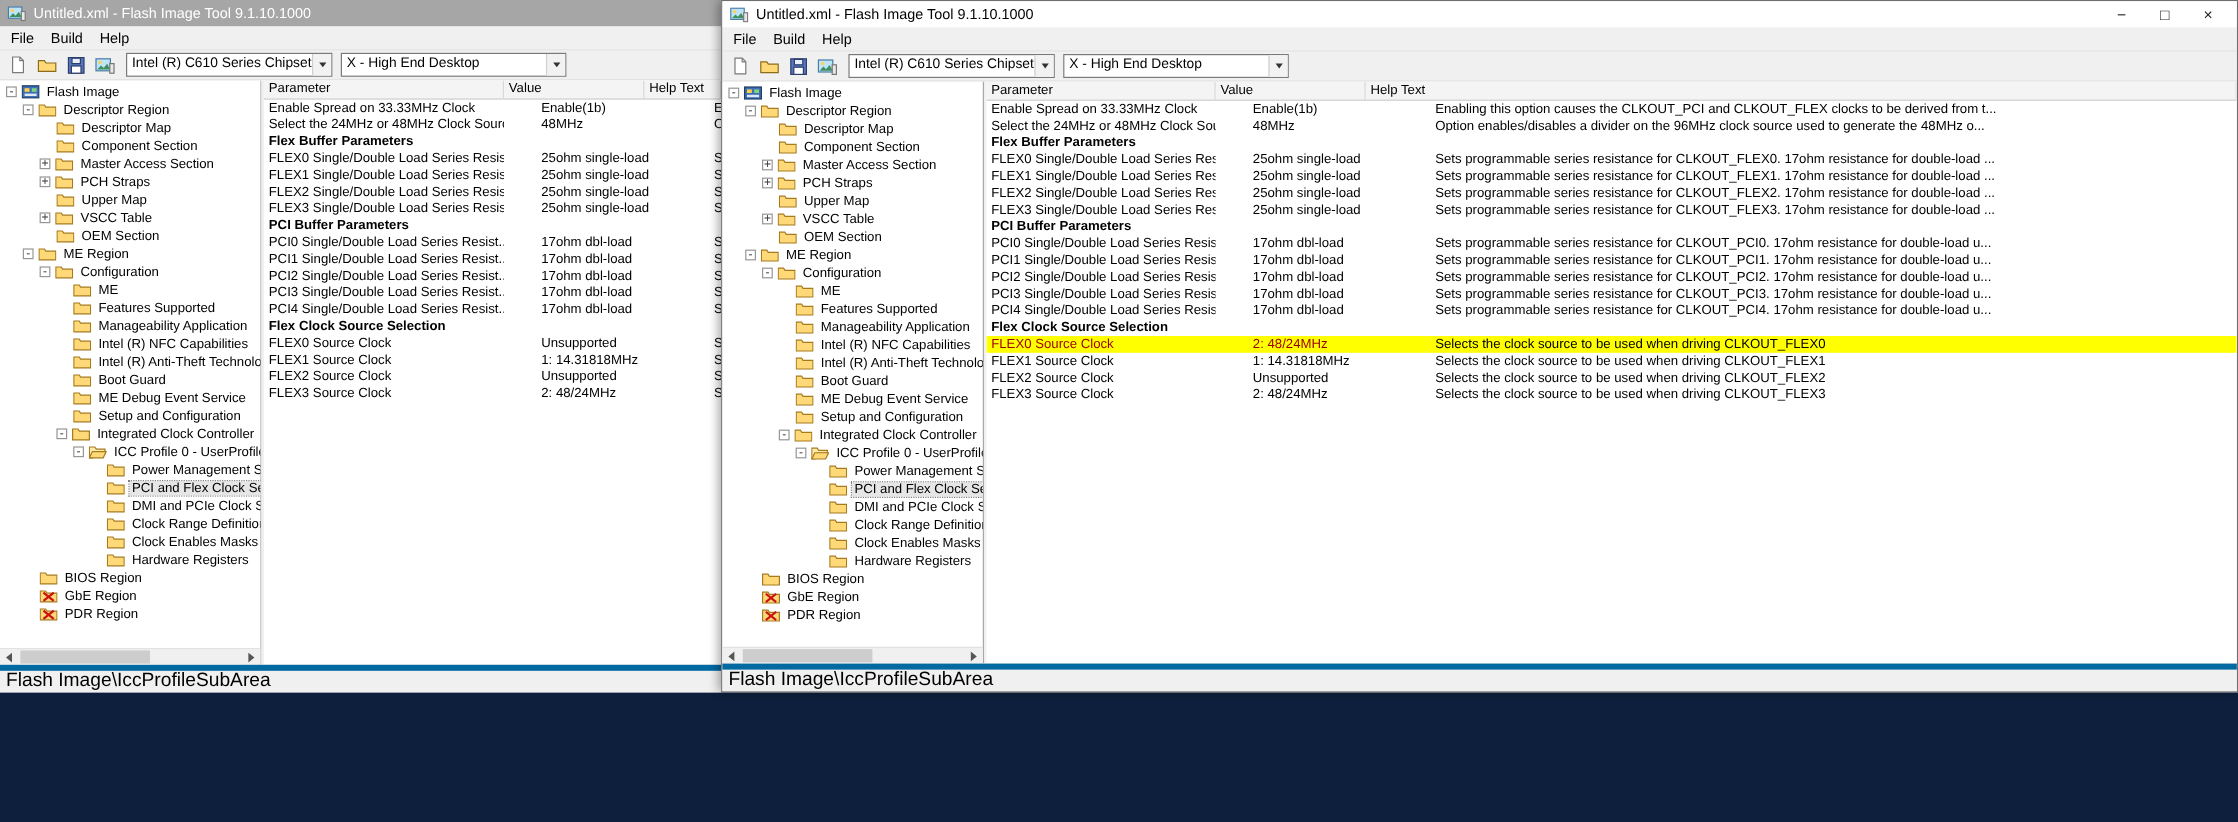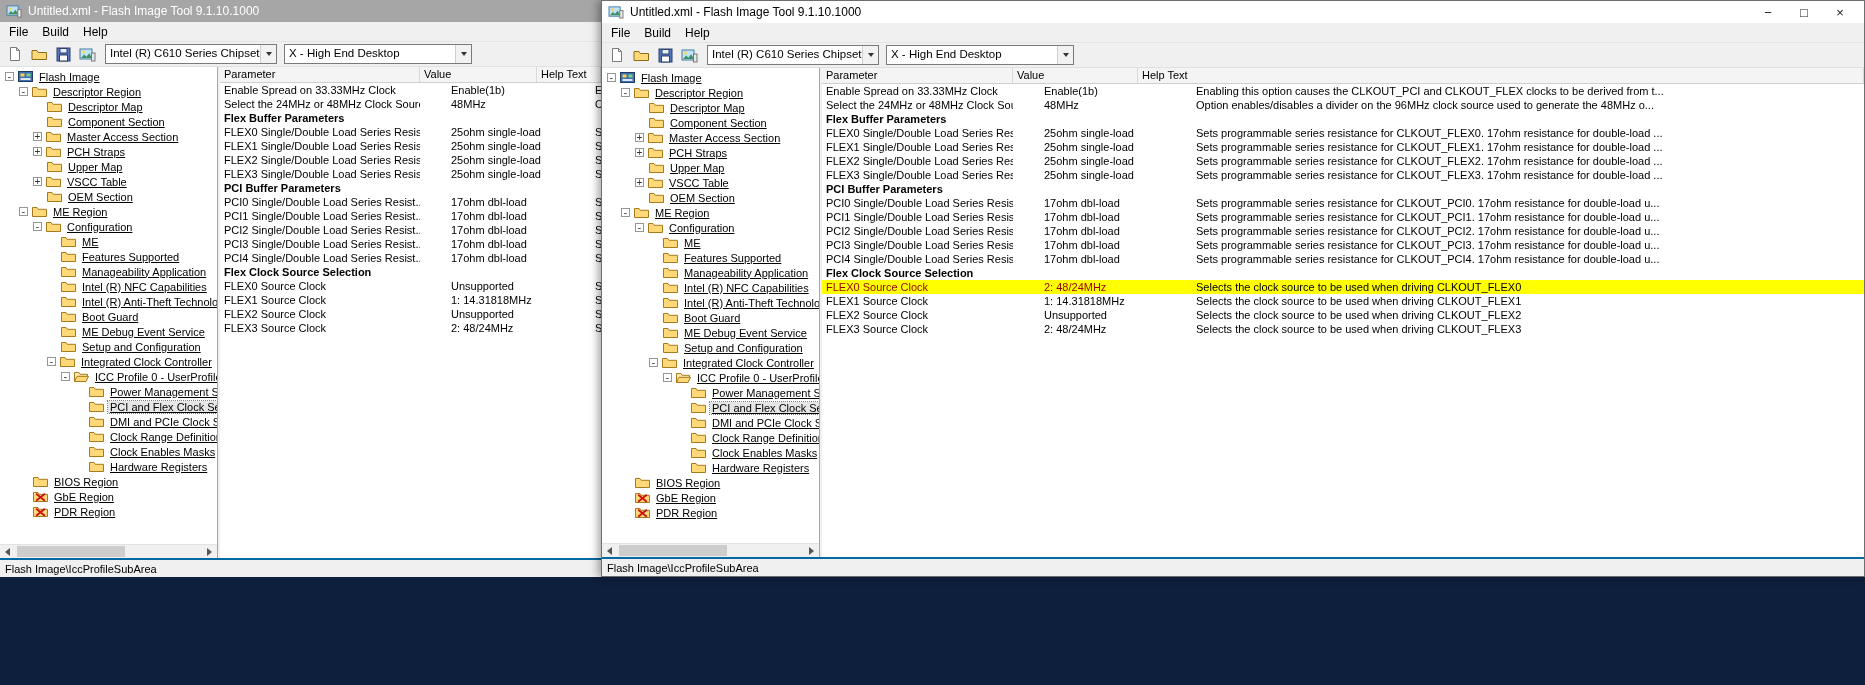--- a/index.html
+++ b/index.html
@@ -43,21 +43,21 @@
   .content { flex:1; display:flex; overflow:hidden; background:#f0f0f0; }
 
   .tree-panel { flex:0 0 218px; width:218px; background:#ffffff; border-right:1px solid #a8a8a8; display:flex; flex-direction:column; overflow:hidden; }
   .tree { flex:1; overflow:hidden; padding:2px 0 0 4px; }
   .tree-item { height:15px; display:flex; align-items:center; font-size:11px; white-space:nowrap; overflow:hidden; }
   .indent { flex:0 0 auto; height:1px; }
   .expander { flex:0 0 auto; width:9px; height:9px; border:1px solid #969696; background:#fff; color:#333;
               font-size:10px; line-height:7px; text-align:center; margin:0 4px 0 1px; }
   .exp-placeholder { flex:0 0 15px; }
   .tree-icon { flex:0 0 16px; width:16px; margin-right:3px; display:flex; align-items:center; }
-  .lbl { padding:0 2px;text-decoration:underline; }
+  .lbl { padding:0 2px; }
   .tree-item.selected .lbl { background:#e6e6e6; outline:1px dotted #808080; }
 
   .hscrollbar { flex:0 0 14px; display:flex; background:#f0f0f0; border-top:1px solid #e2e2e2; }
   .sb-btn { flex:0 0 15px; display:flex; align-items:center; justify-content:center; background:#f0f0f0; }
   .tri-l { width:0; height:0; border-top:4px solid transparent; border-bottom:4px solid transparent; border-right:5px solid #555; }
   .tri-r { width:0; height:0; border-top:4px solid transparent; border-bottom:4px solid transparent; border-left:5px solid #555; }
   .sb-track { flex:1; position:relative; }
   .sb-thumb { position:absolute; left:2px; top:1px; bottom:1px; width:58%; background:#cdcdcd; }
 
   .grid-panel { flex:1; min-width:0; background:#ffffff; border-left:2px solid #f0f0f0; display:flex; flex-direction:column; overflow:hidden; font-size:11px; }
@@ -65,21 +65,21 @@
   .grid-head .cell { border-right:1px solid #d9d9d9; padding:1px 4px; white-space:nowrap; overflow:hidden; }
   .grid-row { flex:0 0 14px; display:flex; align-items:center; height:14px;gap:27px; }
   .grid-row .cell { padding:0 4px; white-space:nowrap; overflow:hidden; height:14px; line-height:14px; }
   .c-param { flex:0 0 var(--pw); width:var(--pw); }
   .c-value { flex:0 0 var(--vw); width:var(--vw); }
   .c-help  { flex:1; min-width:0; }
   .grid-row.section .c-param { flex:1; width:auto; font-weight:bold; }
   .grid-row.hl { background:#ffff00; }
   .grid-row.hl .c-param, .grid-row.hl .c-value { color:#9b0000; }
 
-  .statusbar { flex:0 0 19px; background:#f0f0f0; border-top:2px solid #0369a1; display:flex; align-items:center; padding:0 5px; font-size:11px; }
+  .statusbar { flex:0 0 19px; background:#f0f0f0; border-top:5px solid #0369a1; display:flex; align-items:center; padding:0 5px; font-size:16px; }
 </style>
 </head>
 <body>
 
 <div class="window left-window">
   <div class="titlebar">
     <span class="app-icon">
       <svg width="16" height="14" viewBox="0 0 17 15">
           <rect x="1" y="2" width="12" height="10" fill="#bfe3f7" stroke="#4a7aa5"></rect>
           <circle cx="4.5" cy="5" r="1.4" fill="#ffd24a"></circle>

